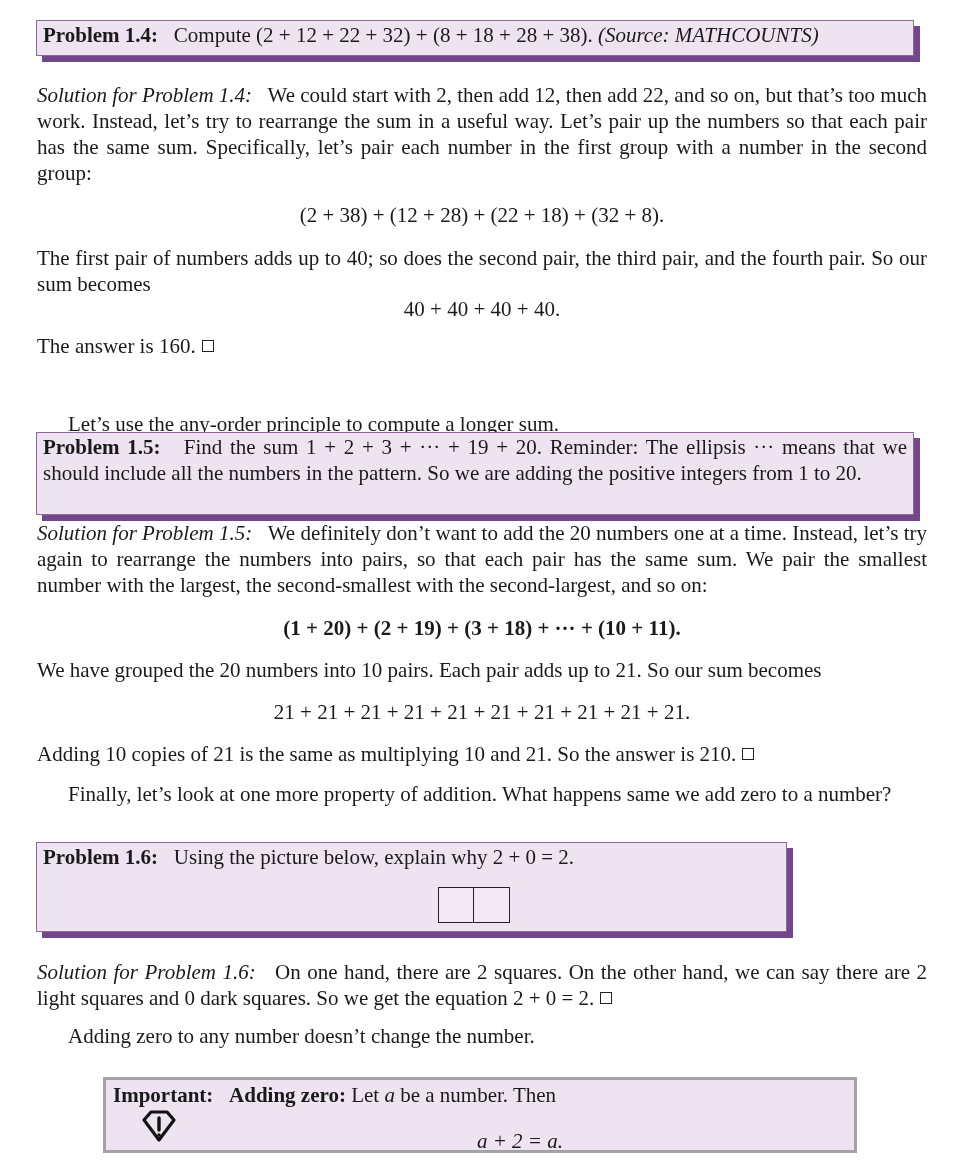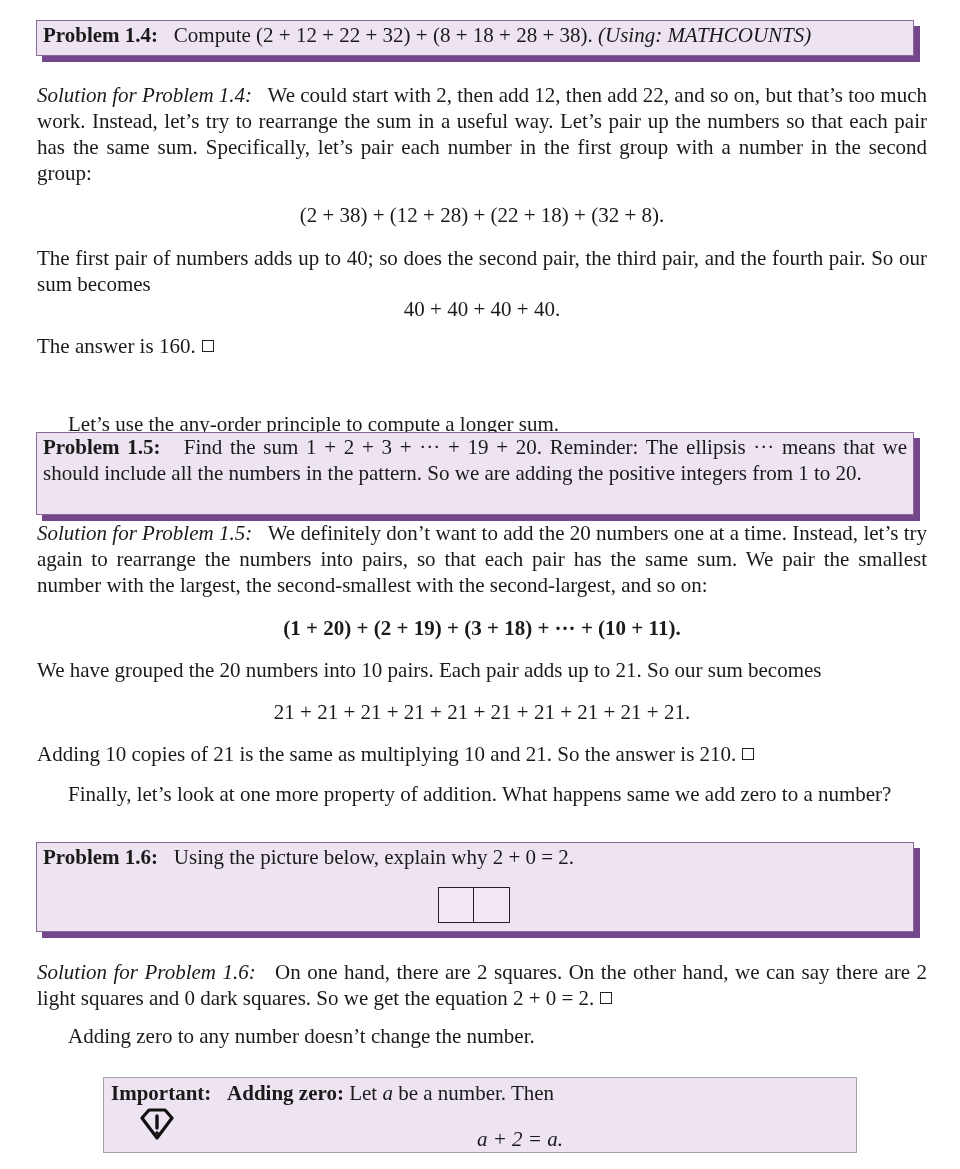--- a/index.html
+++ b/index.html
@@ -40,35 +40,35 @@
     .sq {
       width: 36px; height: 36px; box-sizing: border-box;
       border: 1.5px solid #222;
       background: #f1e8f4;
     }
     .sq + .sq { border-left: none; }
     .imp {
       position: absolute; left: 103px; top: 1077px;
       width: 754px; height: 76px;
       background: #eee4f1;
-      border: 1px solid #a3a3a3;
+      border: 3px solid #a3a3a3;
       box-sizing: border-box;
     }
     .imp-label { position: absolute; left: 7px; top: 2px; }
     .imp-icon { position: absolute; left: 36px; top: 29px; width: 34px; height: 34px; }
     .imp-eq { position: absolute; left: 0; width: 100%; top: 48px; text-align: center; padding-left: 80px; box-sizing: border-box; }
   </style>
 </head>
 <body>
 
 <div class="pbox" style="left:36px; top:20px; width:878px; height:36px;">
   <span class="b">Problem 1.4:</span>
   <span>&nbsp;</span>
   <span>Compute (2 + 12 + 22 + 32) + (8 + 18 + 28 + 38).</span>
-  <span class="it">(Using: MATHCOUNTS)</span>
+  <span class="it">(Source: MATHCOUNTS)</span>
 </div>
 
 <div class="para last" style="top:82px;">
   <span class="it">Solution for Problem 1.4:</span>
   <span>&nbsp;</span>
   <span>We could start with 2, then add 12, then add 22, and so on, but that’s too much work.  Instead, let’s try to rearrange the sum in a useful way.  Let’s pair up the numbers so that each pair has the same sum.  Specifically, let’s pair each number in the first group with a number in the second group:</span>
 </div>
 <div class="center" style="top:202px;">(2 + 38) + (12 + 28) + (22 + 18) + (32 + 8).</div>
 <div class="para last" style="top:245px;">The first pair of numbers adds up to 40; so does the second pair, the third pair, and the fourth pair. So our sum becomes</div>
 <div class="center" style="top:296px;">40 + 40 + 40 + 40.</div>
@@ -91,21 +91,21 @@
   <span>We definitely don’t want to add the 20 numbers one at a time. Instead, let’s try again to rearrange the numbers into pairs, so that each pair has the same sum. We pair the smallest number with the largest, the second-smallest with the second-largest, and so on:</span>
 </div>
 <div class="center" style="top:615px;font-weight:bold;">(1 + 20) + (2 + 19) + (3 + 18) + ··· + (10 + 11).</div>
 <div class="para last" style="top:657px;">We have grouped the 20 numbers into 10 pairs. Each pair adds up to 21. So our sum becomes</div>
 <div class="center" style="top:699px;">21 + 21 + 21 + 21 + 21 + 21 + 21 + 21 + 21 + 21.</div>
 <div class="para" style="top:741px;">
   <span>Adding 10 copies of 21 is the same as multiplying 10 and 21. So the answer is 210.</span><span class="qed"></span>
 </div>
 <div class="para indent last" style="top:781px;">Finally, let’s look at one more property of addition.  What happens same we add zero to a number?</div>
 
-<div class="pbox" style="left:36px; top:842px; width:878px; height:90px;">
+<div class="pbox" style="left:36px; top:842px; width:751px; height:90px;">
   <span class="b">Problem 1.6:</span>
   <span>&nbsp;</span>
   <span>Using the picture below, explain why 2 + 0 = 2.</span>
 </div>
 <div class="squares">
   <div class="sq"></div>
   <div class="sq"></div>
 </div>
 
 <div class="para last" style="top:959px;">

